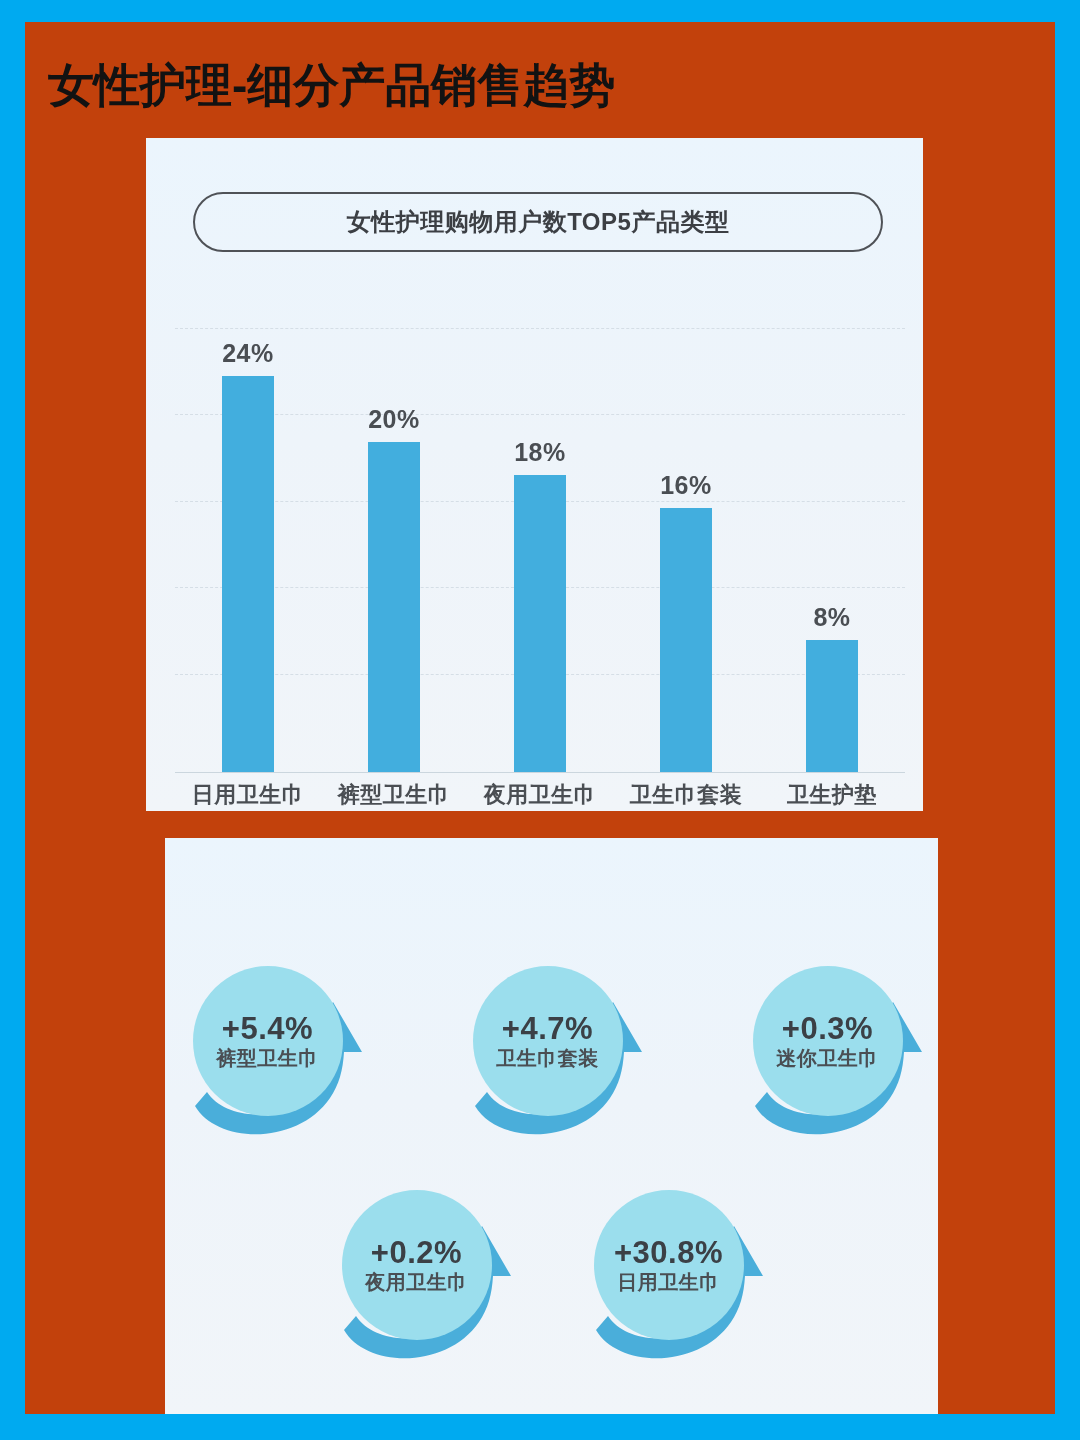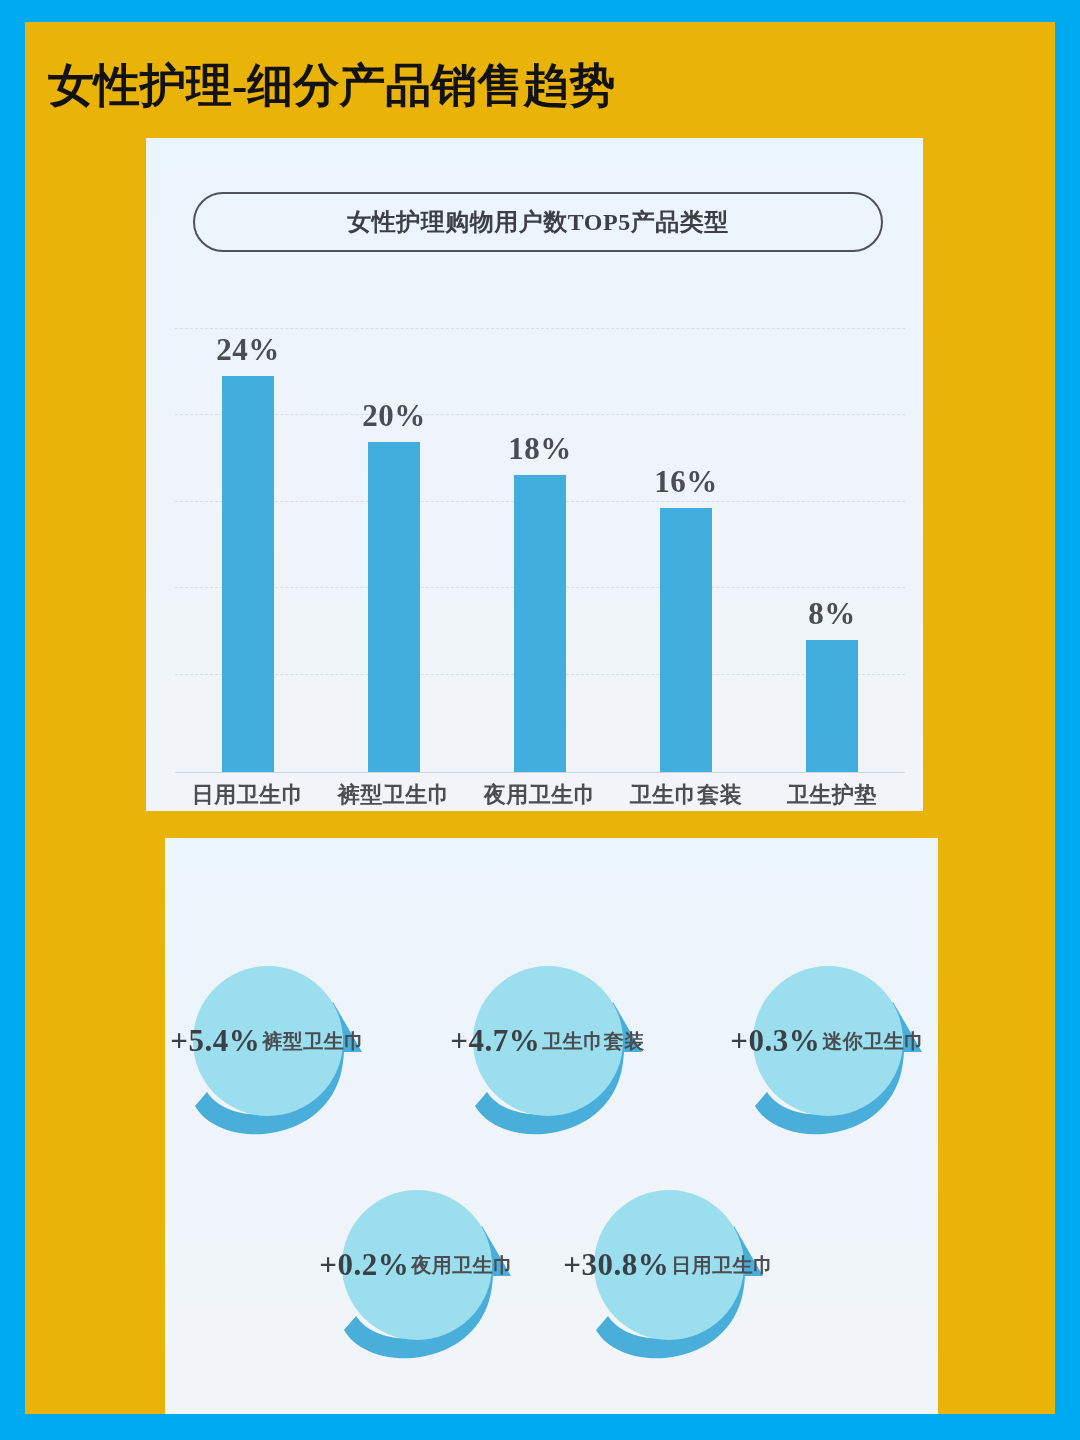--- a/index.html
+++ b/index.html
@@ -6,24 +6,23 @@
   html, body {
     width:1080px; height:1440px;
     font-family:"Liberation Sans", "DejaVu Sans", sans-serif;
   }
   body {
     background:#00AAF0;
     padding:22px 25px 26px 25px;
   }
   #page {
     width:1030px; height:1392px;
-    background:#eab308;
+    background:#c2410c;
     position:relative;
     overflow:hidden;
-    font-family:Liberation Serif, serif;
   }
 
   
   .page-title {
     position:absolute;
     left:23px; top:33px;
     font-size:46px;
     font-weight:700;
     letter-spacing:0px;
     color:#121212;
@@ -92,21 +91,21 @@
   .bar-col {
     flex:1;
     height:100%;
     display:flex;
     flex-direction:column;
     align-items:center;
     justify-content:flex-end;
     position:relative;
   }
   .bar-val {
-    font-size:31px;
+    font-size:25px;
     font-weight:600;
     color:#4A4E53;
     margin-bottom:8px;
     letter-spacing:0.5px;
   }
   .bar-rect {
     width:52px;
     background:#42AEDE;
   }
   .cats {
@@ -150,21 +149,21 @@
     width:190px; height:196px;
     overflow:visible;
   }
   .stat-circle {
     position:absolute;
     left:6px; top:10px;
     width:150px; height:150px;
     border-radius:50%;
     background:#9BDEED;
     display:flex;
-    flex-direction:row;
+    flex-direction:column;
     align-items:center;
     justify-content:center;
     gap:2px;
   }
   .stat-pct {
     font-size:31px;
     font-weight:600;
     color:#3B4046;
     letter-spacing:0.5px;
     line-height:1.05;

